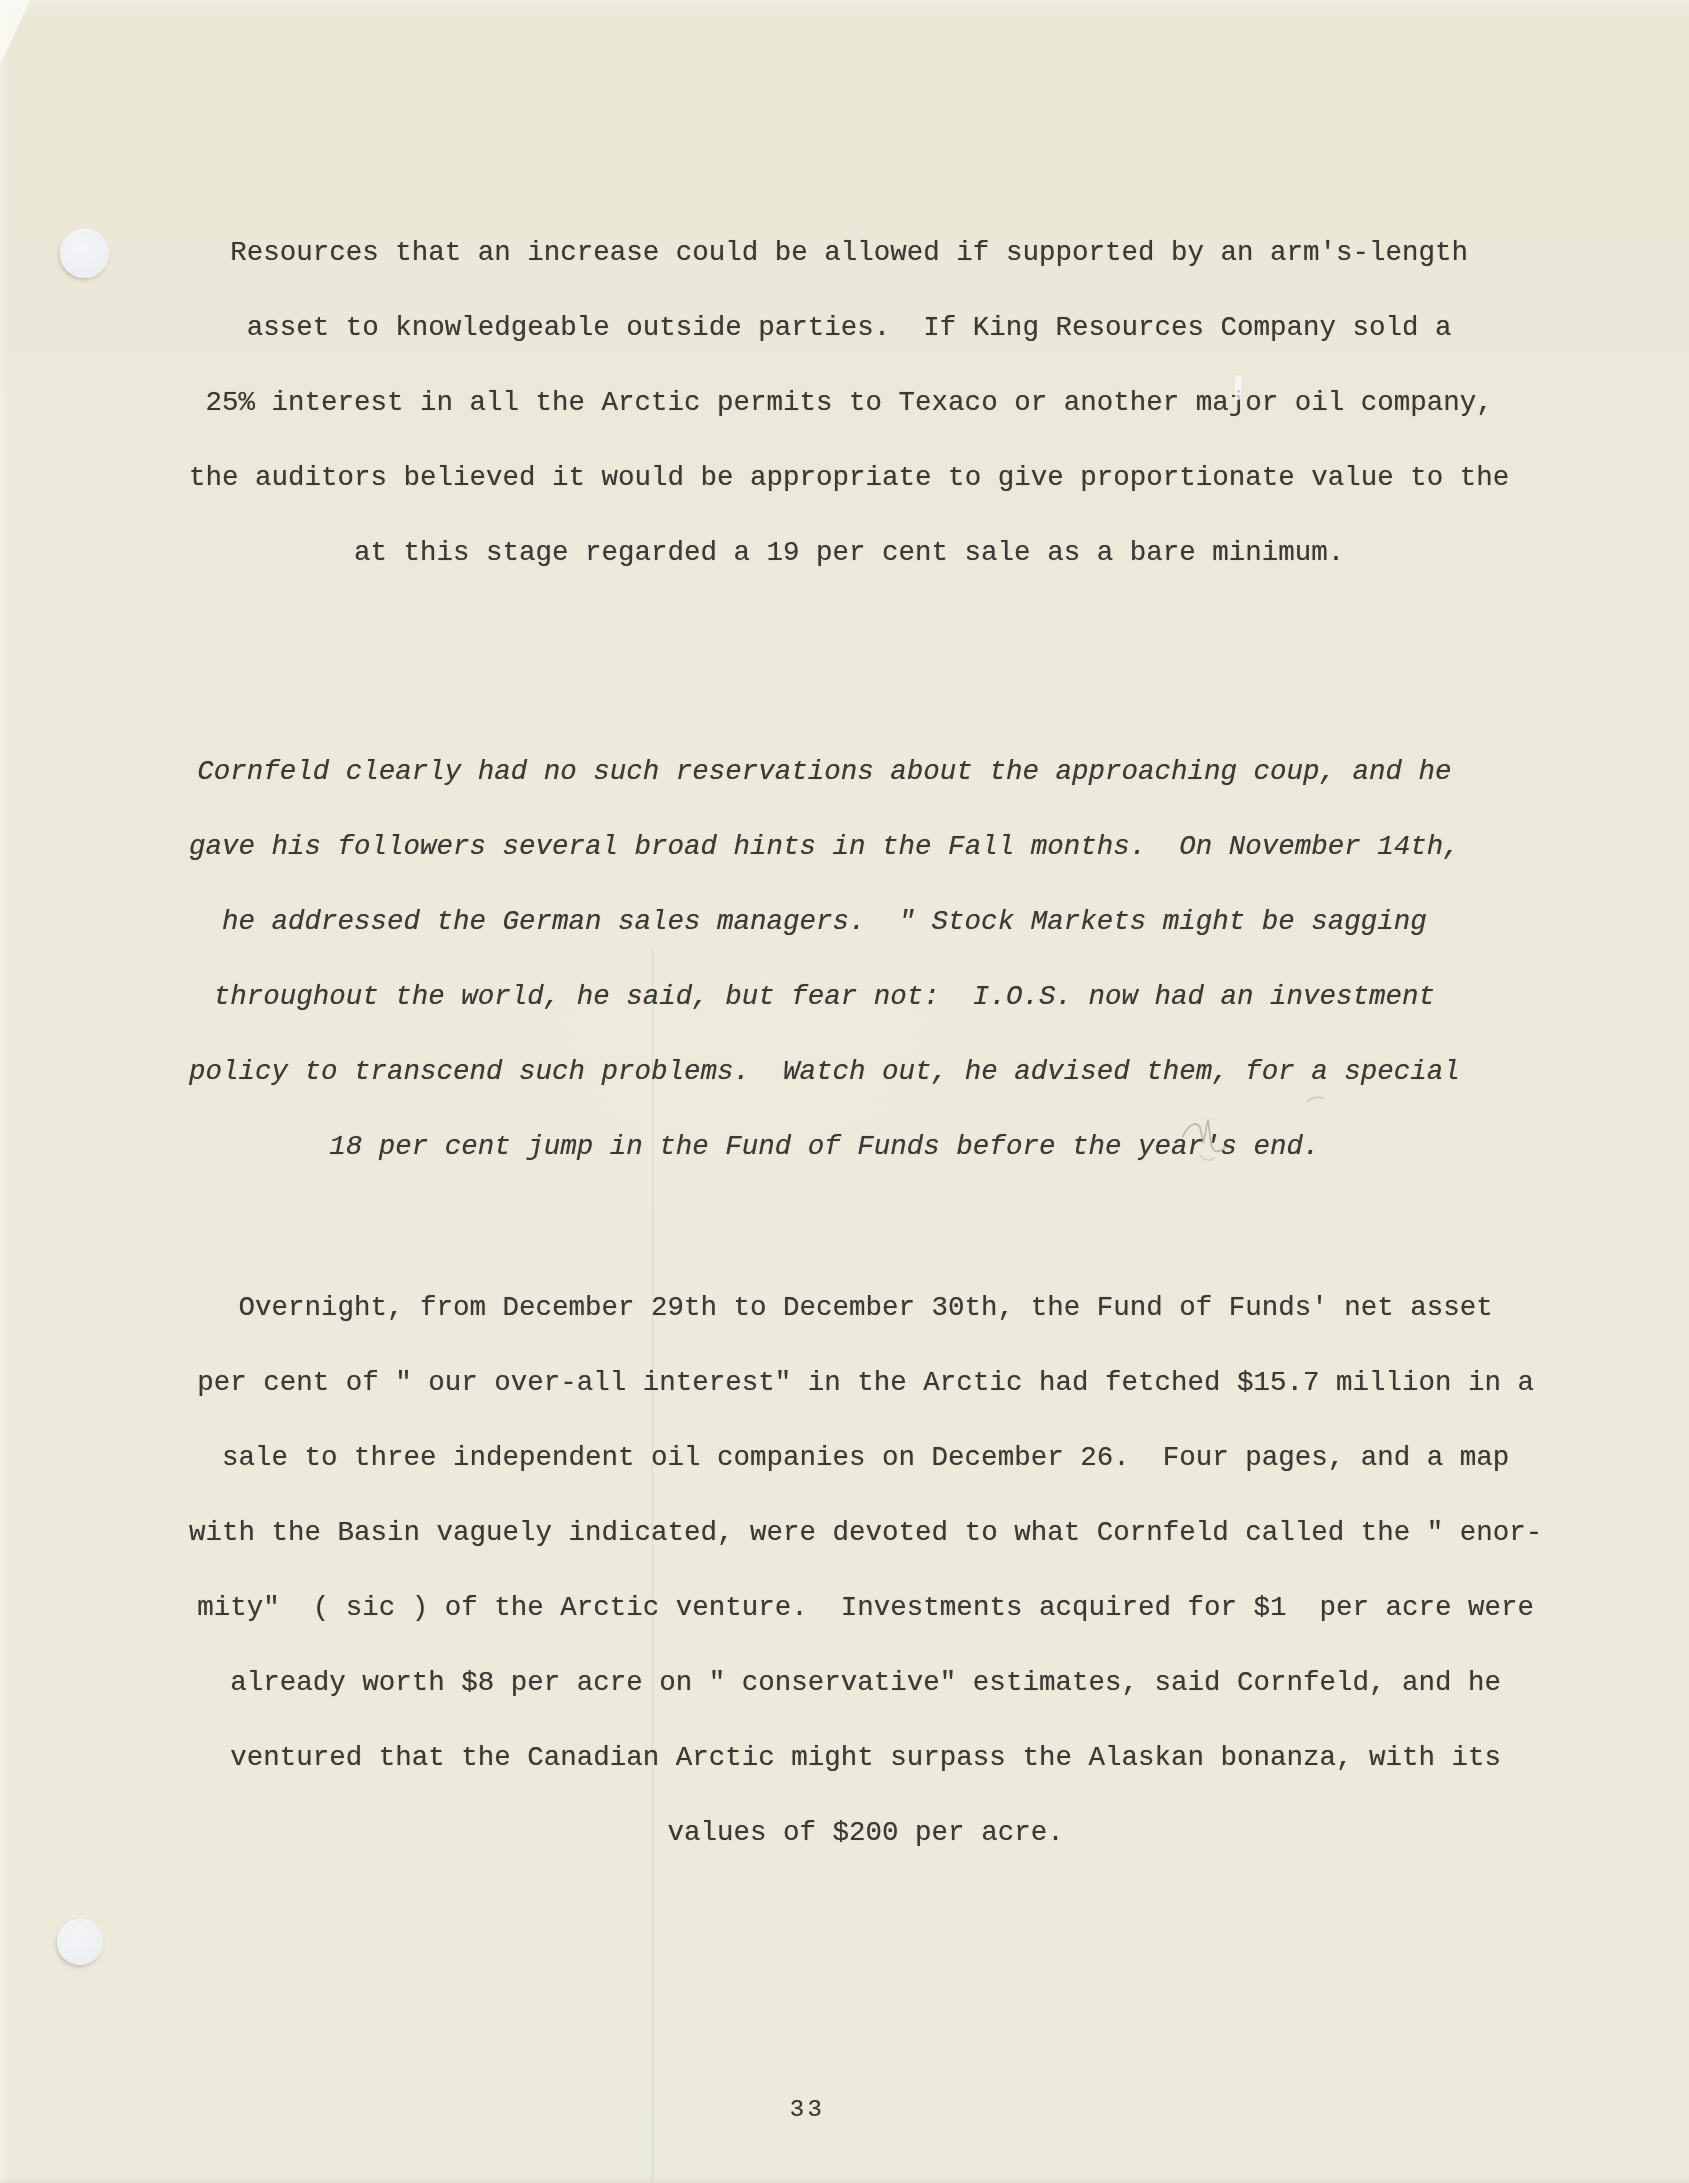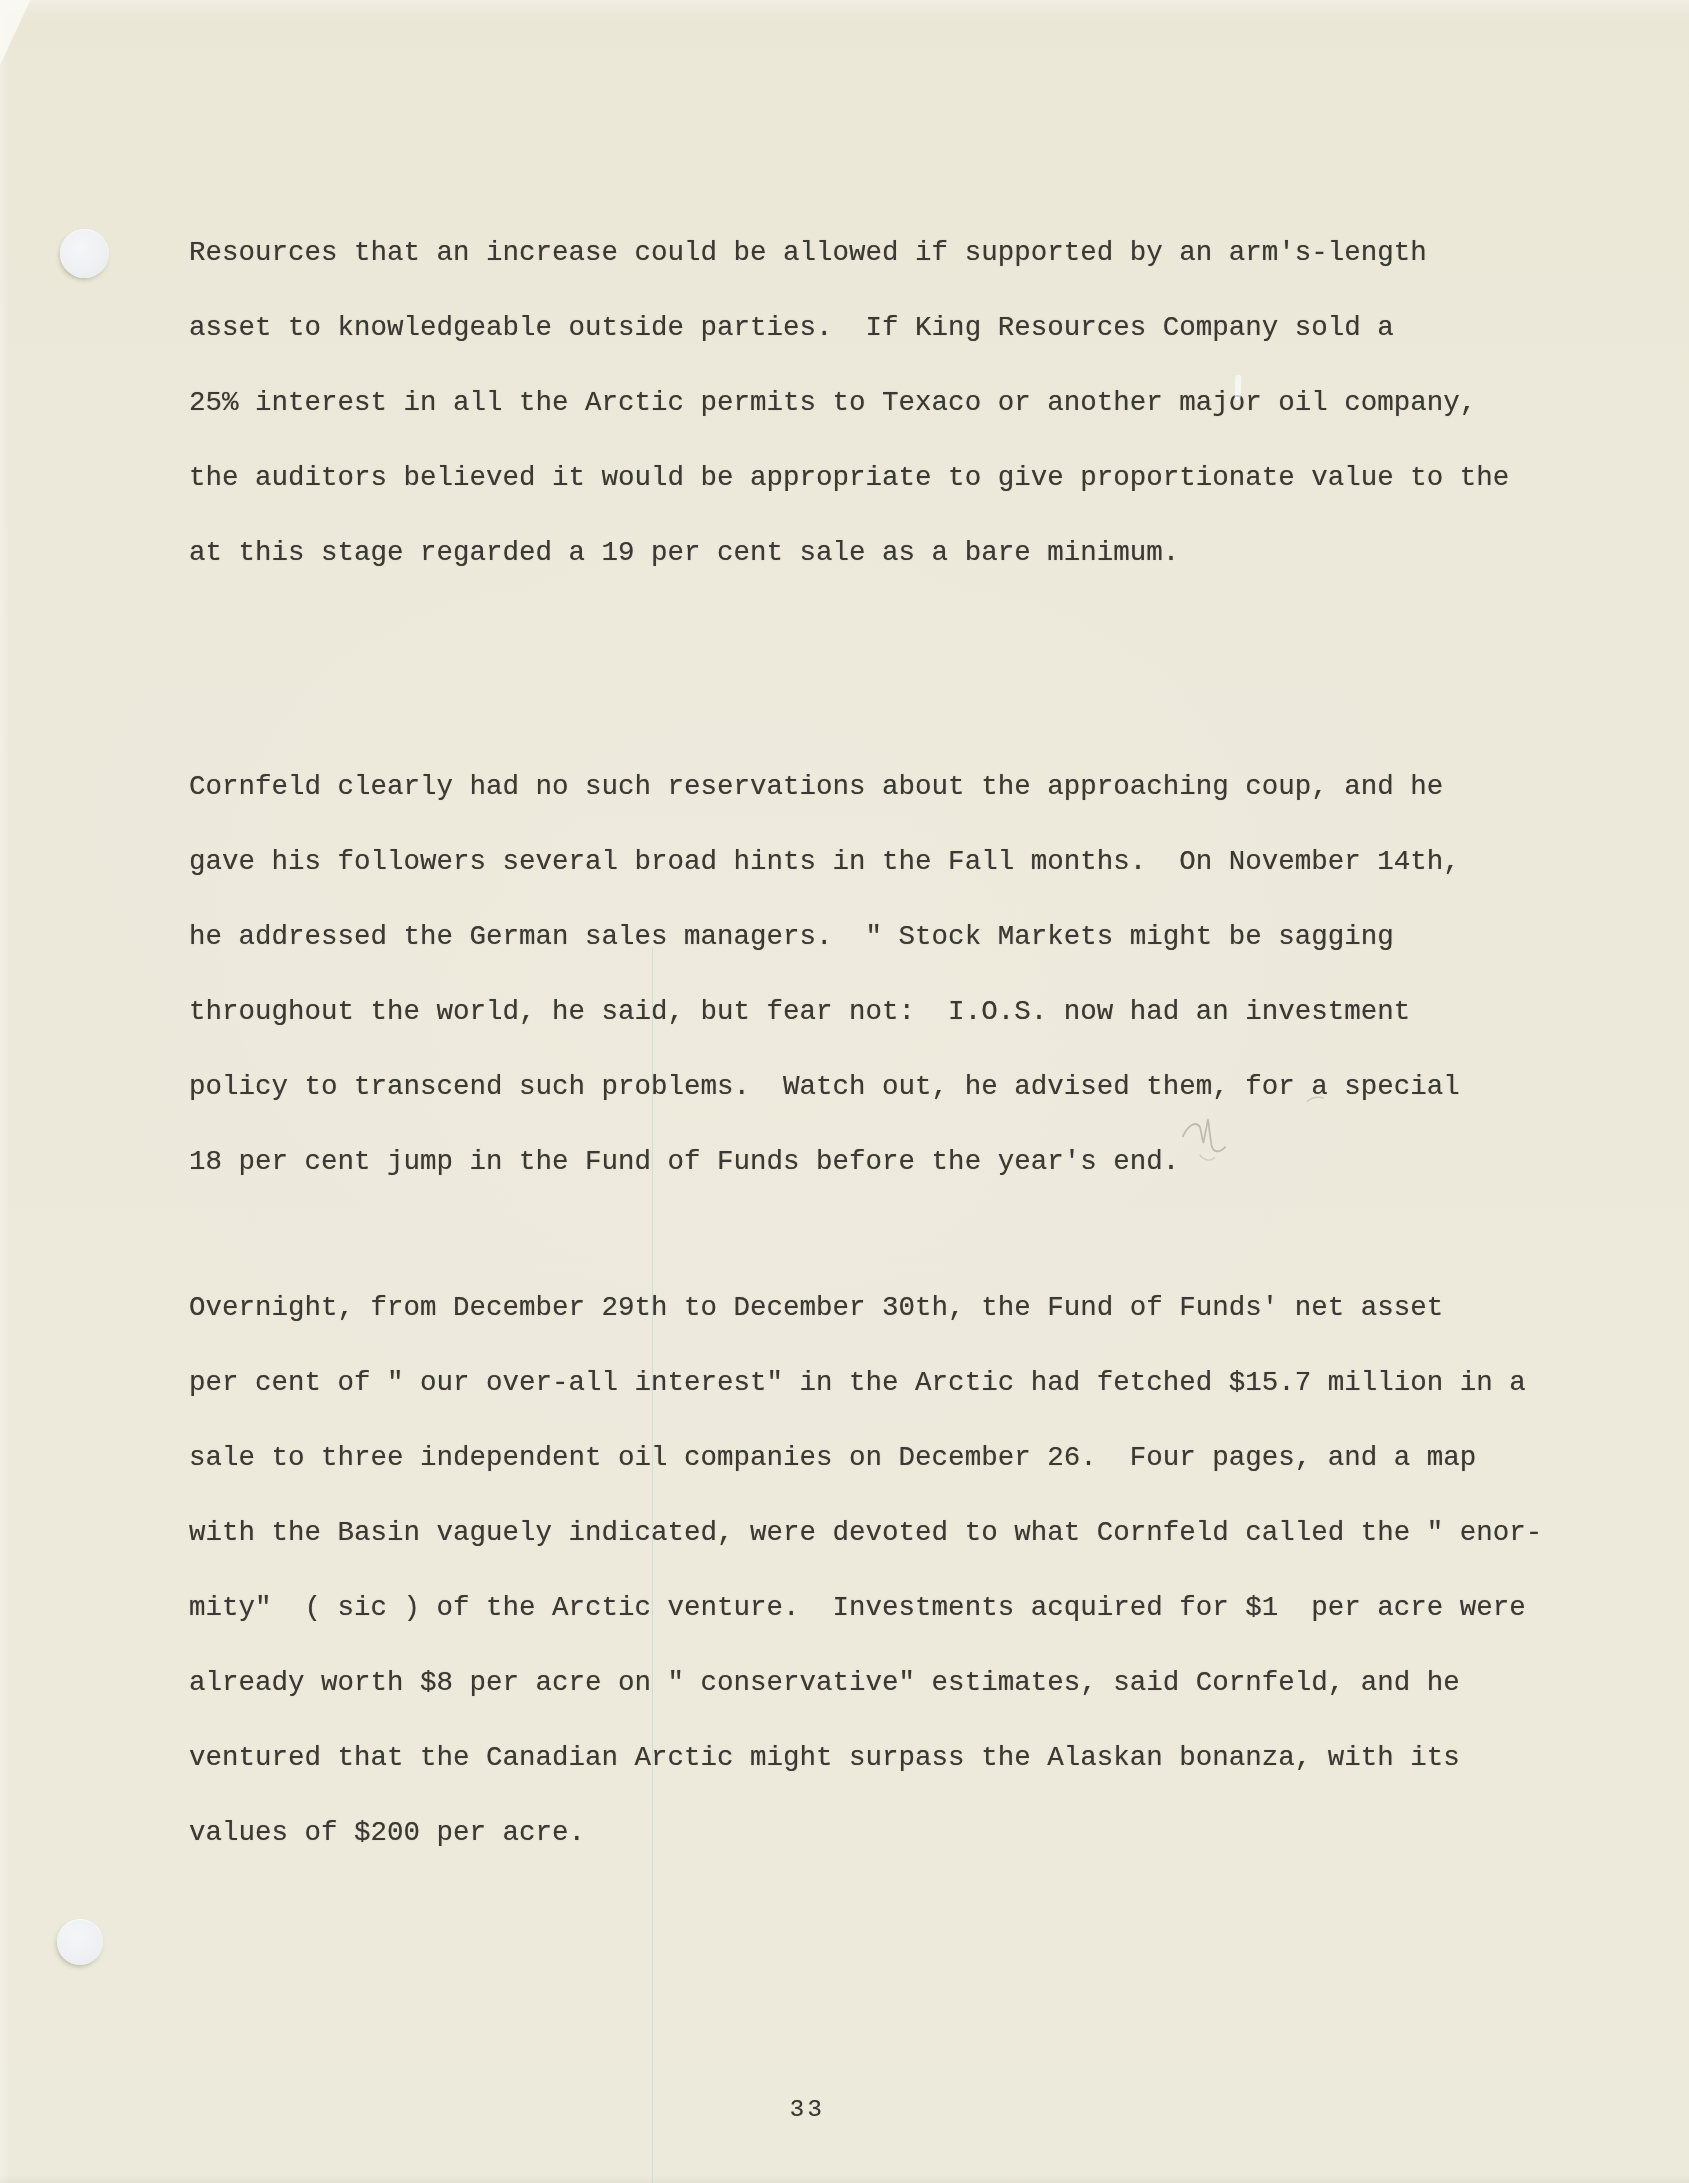--- a/index.html
+++ b/index.html
@@ -59,23 +59,23 @@
   }
   
   .para {
     position: absolute;
     left: 189px;
     color: #3b3933;
     font-size: 27.5px;
     line-height: 75px;
     text-shadow: 0 0 0.8px rgba(59,57,51,0.55);
   }
-  .para .line { white-space: pre; }
+  .para .line { white-space: pre; text-align: center; }
   .para-1 { top: 215px; }
-  .para-2 { top: 749px; }
+  .para-2 { top: 734px; font-style: italic; }
   .para-3 { top: 1270px; }
   .page-number {
     position: absolute;
     left: 768px; top: 2098px;
     width: 79px;
     text-align: center;
     color: #3b3933;
     font-size: 24px;
     letter-spacing: 3.3px;
     line-height: 1;

